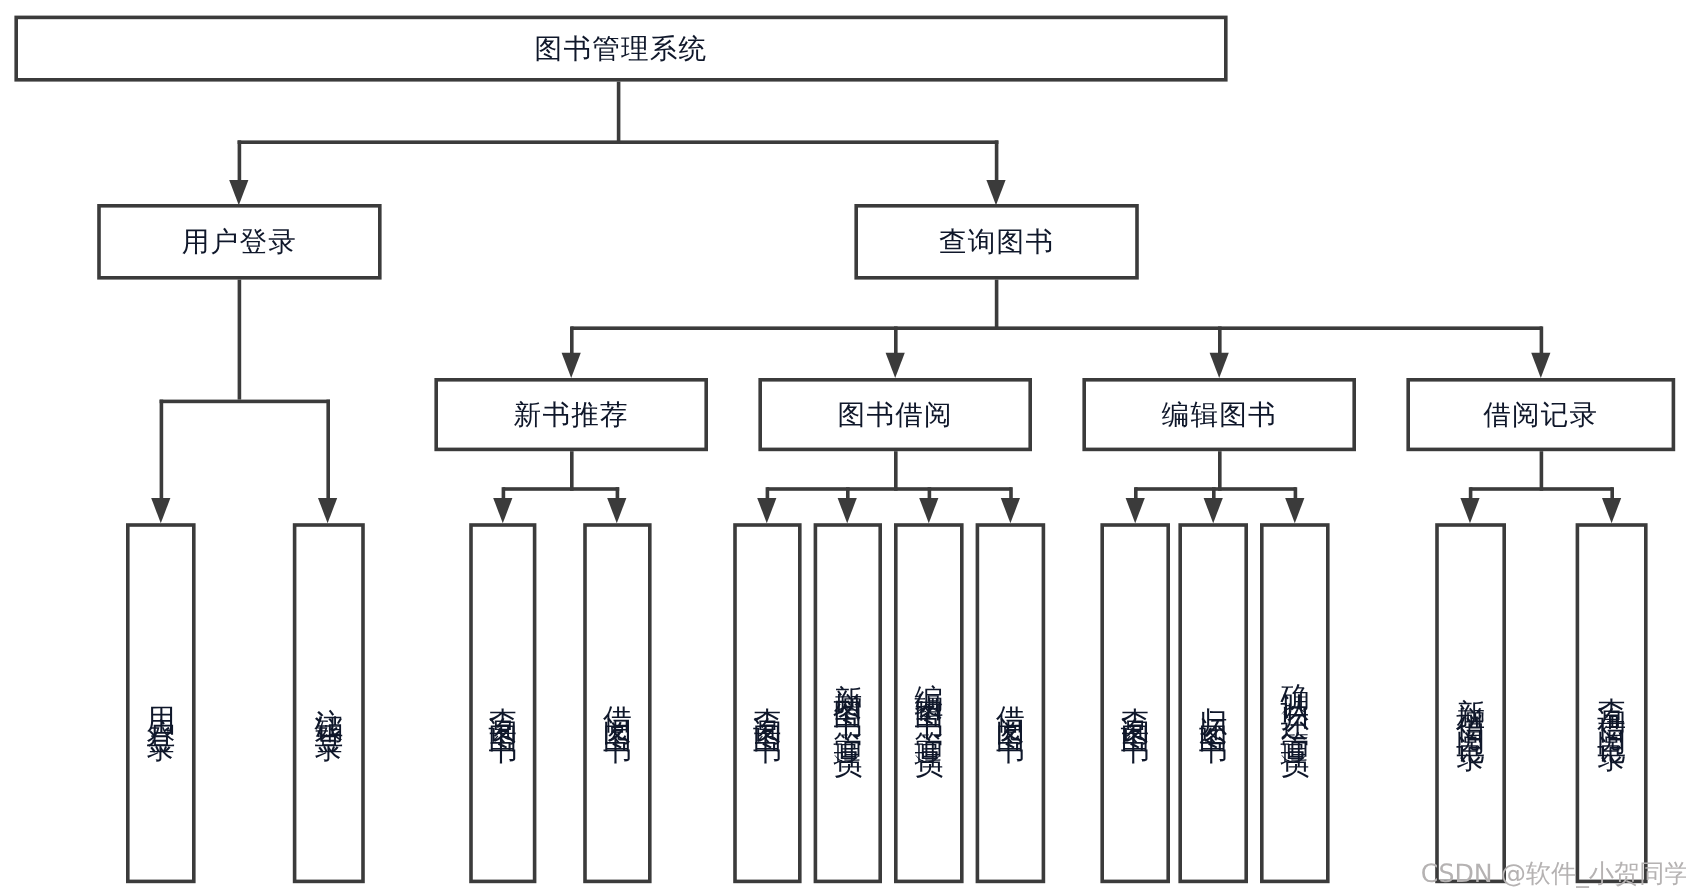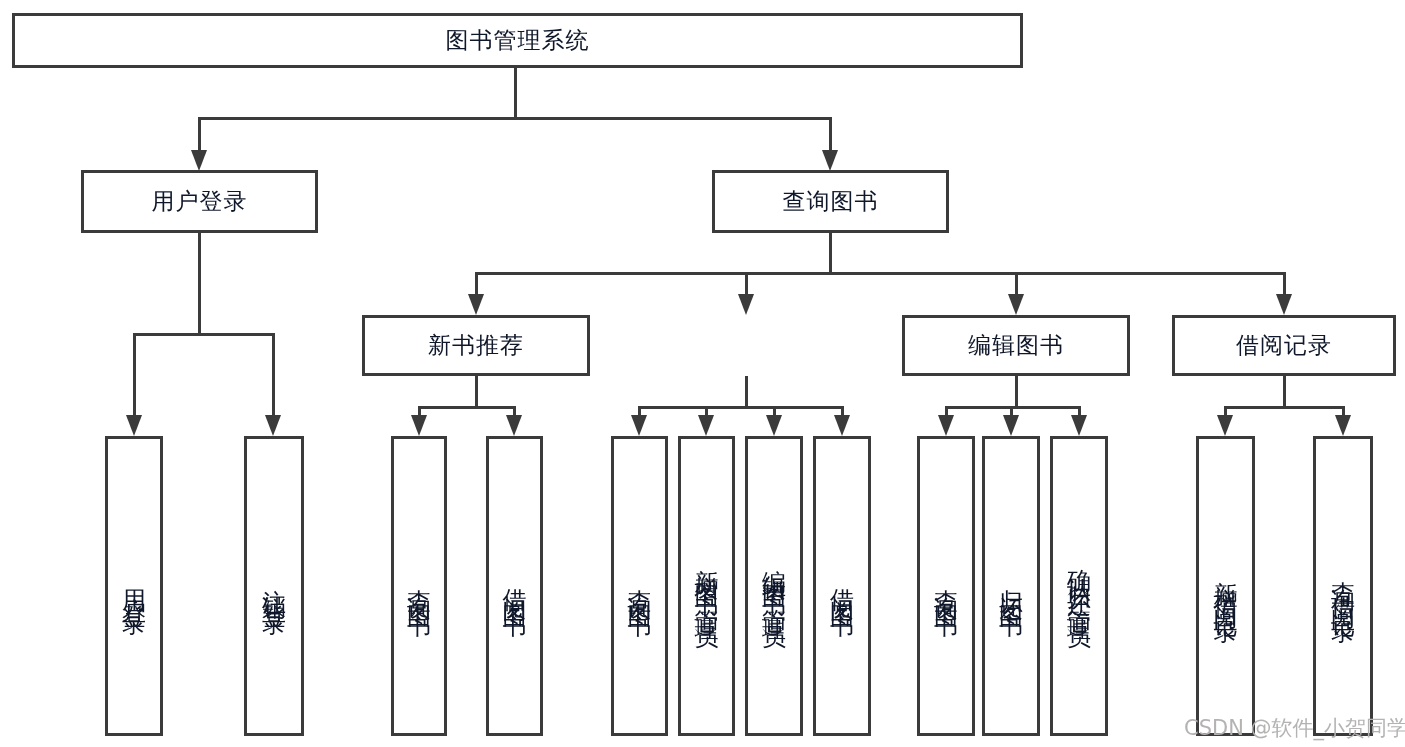--- a/index.html
+++ b/index.html
@@ -66,20 +66,23 @@
   <div class="ar" style="left:468px;top:294px;"></div>
   <div class="vl" style="left:745px;top:272px;height:25px;"></div>
   <div class="ar" style="left:738px;top:294px;"></div>
   <div class="vl" style="left:1015px;top:272px;height:25px;"></div>
   <div class="ar" style="left:1008px;top:294px;"></div>
   <div class="vl" style="left:1283px;top:272px;height:25px;"></div>
   <div class="ar" style="left:1276px;top:294px;"></div>
 
   <div class="node" style="left:362px;top:315px;width:228px;height:61px;">
     <span class="hlabel">新书推荐</span>
+  </div>
+  <div class="node" style="left:632px;top:315px;width:228px;height:61px;">
+    <span class="hlabel">图书借阅</span>
   </div>
   <div class="node" style="left:902px;top:315px;width:228px;height:61px;">
     <span class="hlabel">编辑图书</span>
   </div>
   <div class="node" style="left:1172px;top:315px;width:224px;height:61px;">
     <span class="hlabel">借阅记录</span>
   </div>
 
   <div class="vl" style="left:475px;top:376px;height:33px;"></div>
   <div class="vl" style="left:745px;top:376px;height:33px;"></div>

